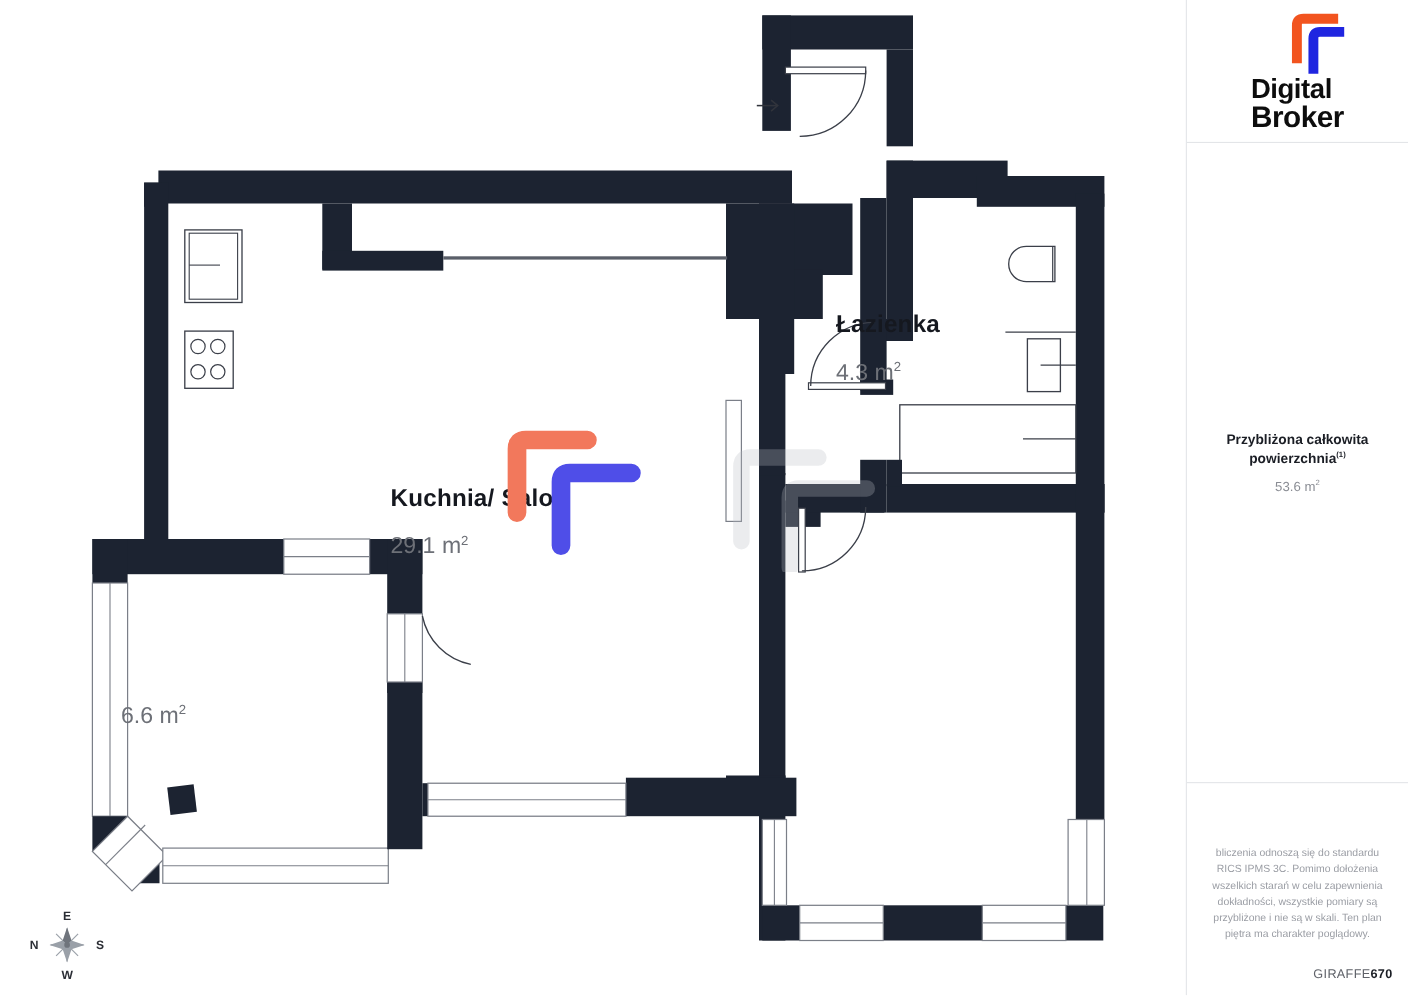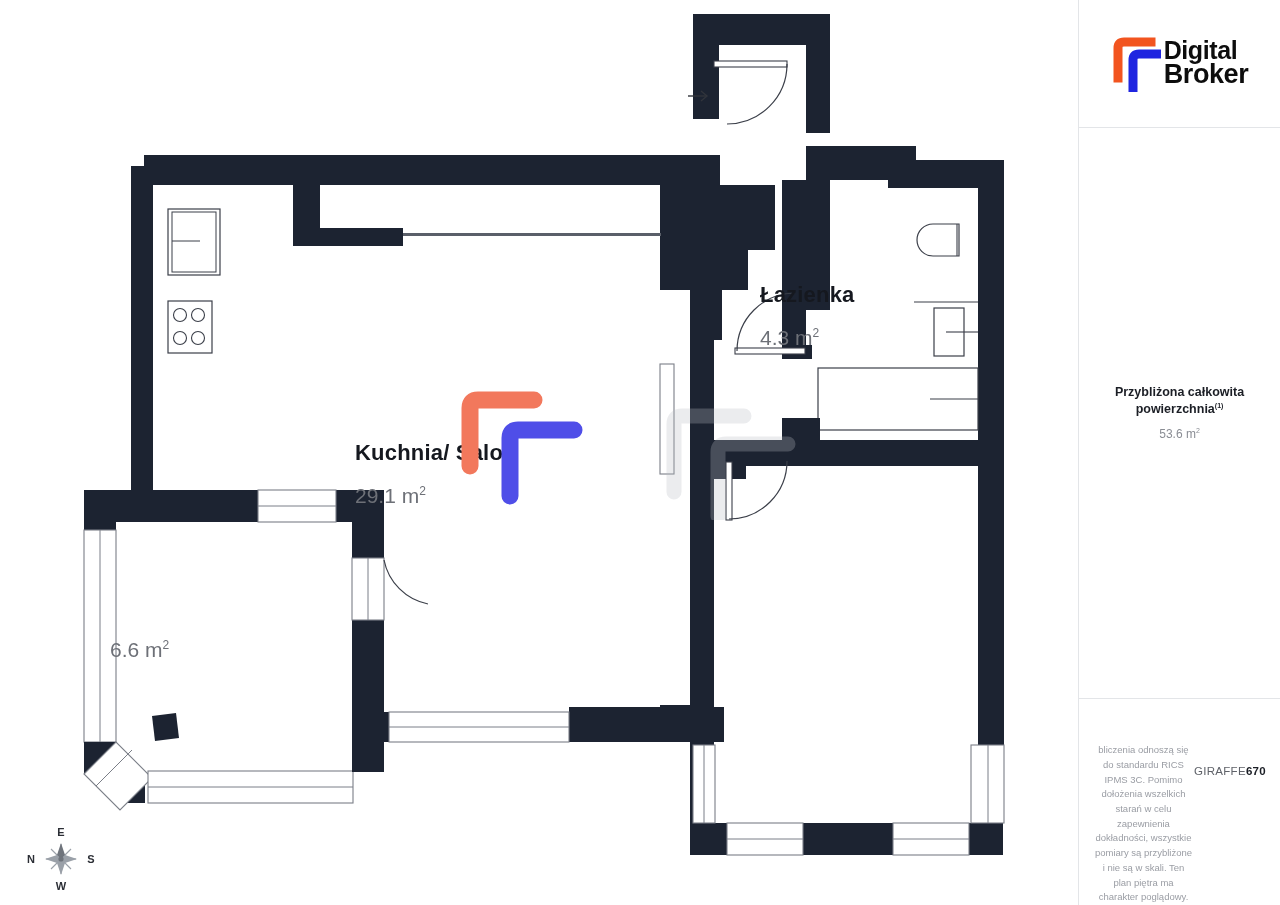--- a/index.html
+++ b/index.html
@@ -97,22 +97,23 @@
   }
   #sb-logo-cell {
     height: 130px;
     display: flex;
     align-items: center;
     justify-content: center;
     padding: 0 10px;
   }
   #logo {
     display: flex;
-    align-items: center;
+    align-items: flex-end;
     gap: 3px;
+    flex-direction: column;
   }
   #logo-mark { flex: 0 0 auto; }
   #logo-text {
     display: flex;
     flex-direction: column;
     line-height: 0.95;
   }
   #logo-text .lt1 {
     font-size: 25px;
     font-weight: bold;
@@ -162,22 +163,22 @@
   #sb-footnote {
     font-size: 9.5px;
     color: #8a8d94;
     text-align: center;
     line-height: 1.3;
   }
 
   #sb-disclaimer-cell {
     flex: 1 1 auto;
     display: flex;
-    flex-direction: row;
-    align-items: flex-start;
+    flex-direction: column;
+    align-items: flex-end;
     justify-content: center;
     padding: 0 14px;
     box-sizing: border-box;
     border-bottom: none;
     margin-top: 44px;
   }
   #sb-disclaimer {
     font-size: 9.5px;
     color: #9a9da4;
     text-align: center;

